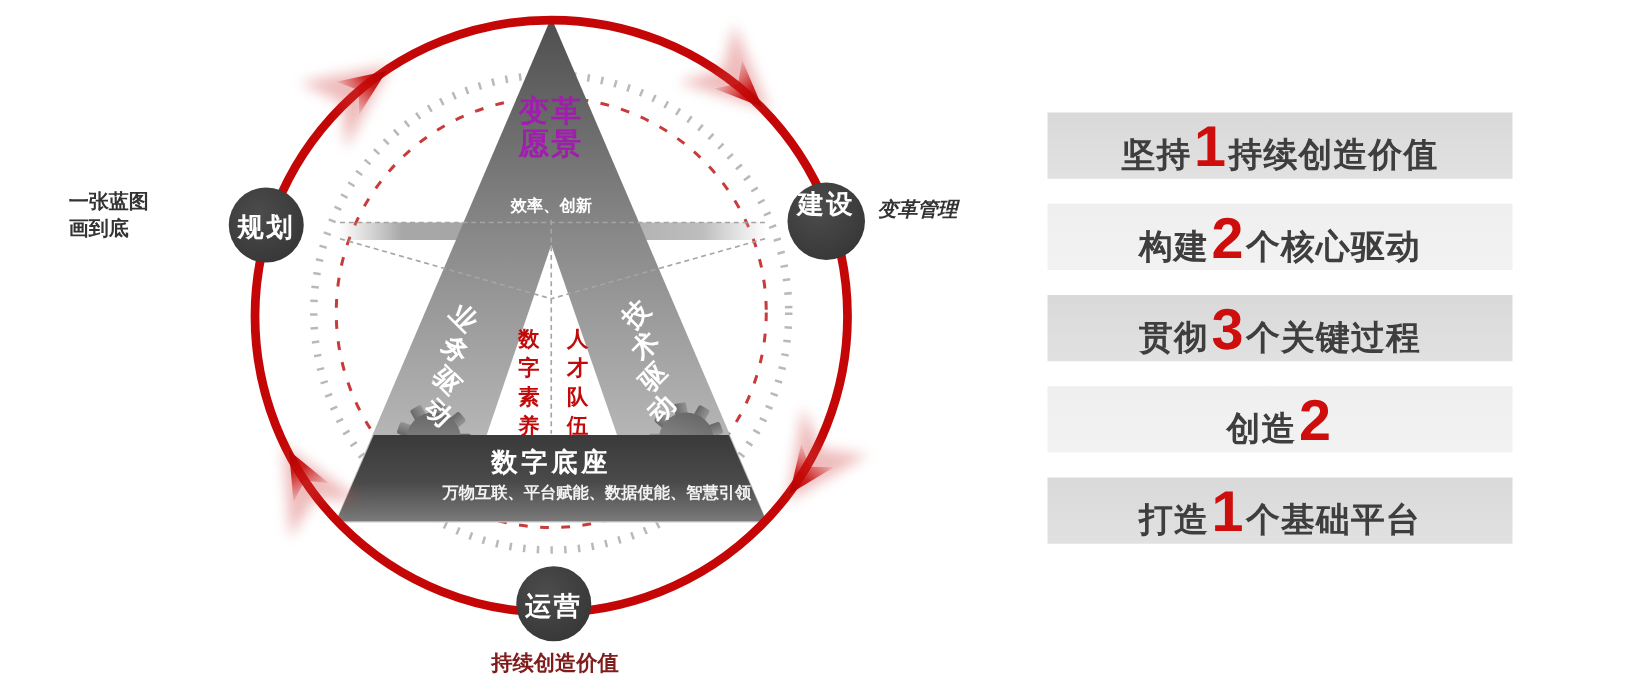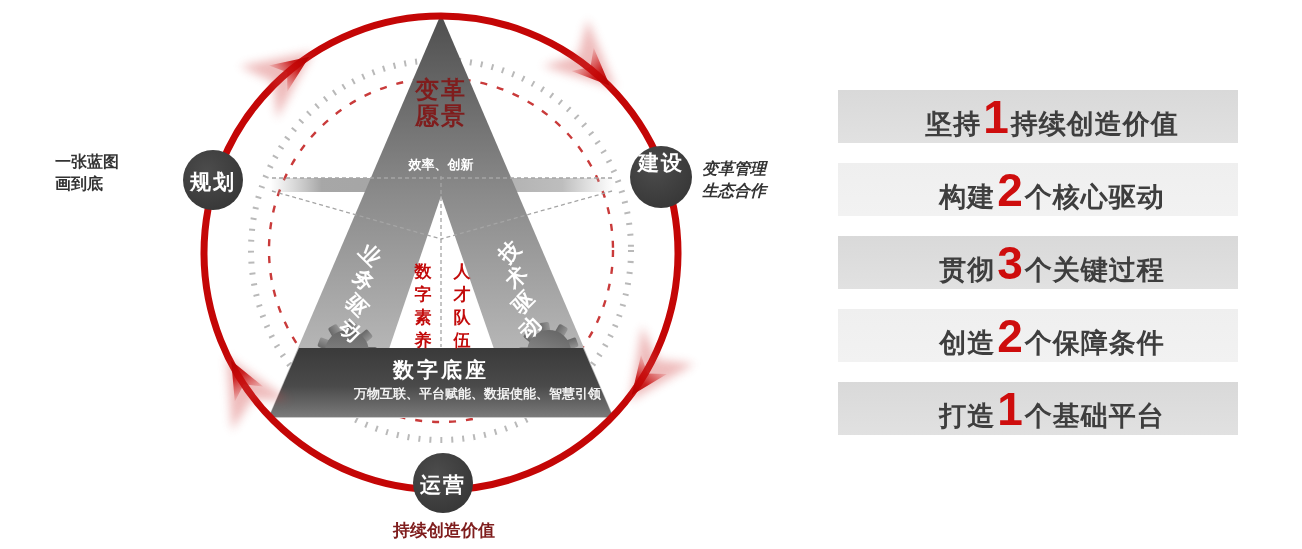--- a/index.html
+++ b/index.html
@@ -2,21 +2,21 @@
 <html><head>
 <meta charset="utf-8">
 <style>
   html,body{margin:0;padding:0;background:#fff;}
   .stage{
     position:relative;width:1302px;height:549px;background:#ffffff;overflow:hidden;
     font-family:"Liberation Sans","DejaVu Sans",sans-serif;
   }
   .abs{position:absolute;}
   svg{display:block;}
-  .vision-l{left:341px;width:200px;font-size:24px;font-weight:bold;color:#7f1d1d;letter-spacing:2px;line-height:26px;text-align:center;}
+  .vision-l{left:341px;width:200px;font-size:24px;font-weight:bold;color:#a21caf;letter-spacing:2px;line-height:26px;text-align:center;}
   .vision-sub{left:341px;width:200px;font-size:13px;font-weight:bold;color:#fff;line-height:17px;text-align:center;}
 
   .leg-text{position:absolute;display:flex;flex-direction:column;align-items:center;gap:5px;
             color:#fff;font-weight:bold;font-size:21px;}
   .leg-text span{display:block;line-height:1;}
   .leg-left{left:350px;top:243px;transform:rotate(15deg);}
   .leg-left span{transform:rotate(30deg);}
   .leg-right{left:509px;top:240px;transform:rotate(-15deg);}
   .leg-right span{transform:rotate(-30deg);}
 
@@ -36,21 +36,21 @@
 
   .cap{font-size:16px;font-weight:bold;color:#333;line-height:22px;}
   .cap-left{left:55px;top:151px;width:122px;text-align:left;}
   .cap-right{left:702px;top:158px;width:130px;text-align:left;font-style:italic;}
   .cap-bottom{left:352px;top:520px;width:184px;text-align:center;font-size:17px;color:#7f1d1d;}
 
   
   .summary{position:absolute;left:838px;top:90px;width:372px;}
   .summary-row{
     width:372px;height:53px;margin-bottom:20px;
-    display:flex;align-items:center;justify-content:center;padding-left:28px;
+    display:flex;align-items:center;justify-content:center;
   }
   .summary-row.odd{background:linear-gradient(180deg,#d9d9d9,#e1e1e1);}
   .summary-row.even{background:linear-gradient(180deg,#efefef,#f2f2f2);}
   .summary-inner{display:flex;align-items:baseline;}
   .sum-txt{font-size:27px;font-weight:bold;color:#3e3e3e;letter-spacing:1px;line-height:1;}
   .sum-num{font-size:46px;font-weight:bold;color:#ce0d0d;line-height:1;margin:0 2px;}
 </style>
 </head>
 <body>
 
@@ -180,21 +180,20 @@
   <div class="abs node-label node-planning">规划</div>
   <div class="abs node-label node-construction">建设</div>
   <div class="abs node-label node-operation">运营</div>
 
   <div class="abs cap cap-left">
     <div>一张蓝图</div>
     <div>画到底</div>
   </div>
   <div class="abs cap cap-right">
     <div>变革管理</div>
-    <div>生态合作</div>
   </div>
   <div class="abs cap cap-bottom">持续创造价值</div>
 
   <div class="summary">
 
     <div class="summary-row odd">
       <div class="summary-inner">
         <span class="sum-txt">坚持</span>
         <span class="sum-num">1</span>
         <span class="sum-txt">持续创造价值</span>
@@ -214,21 +213,20 @@
         <span class="sum-txt">贯彻</span>
         <span class="sum-num">3</span>
         <span class="sum-txt">个关键过程</span>
       </div>
     </div>
 
     <div class="summary-row even">
       <div class="summary-inner">
         <span class="sum-txt">创造</span>
         <span class="sum-num">2</span>
-        <span class="sum-txt">个保障条件</span>
       </div>
     </div>
 
     <div class="summary-row odd">
       <div class="summary-inner">
         <span class="sum-txt">打造</span>
         <span class="sum-num">1</span>
         <span class="sum-txt">个基础平台</span>
       </div>
     </div>

